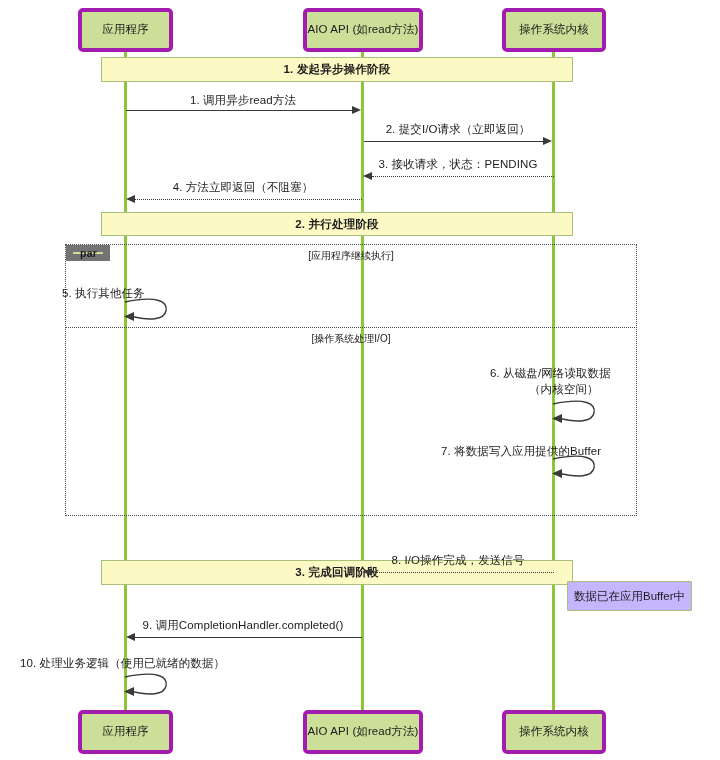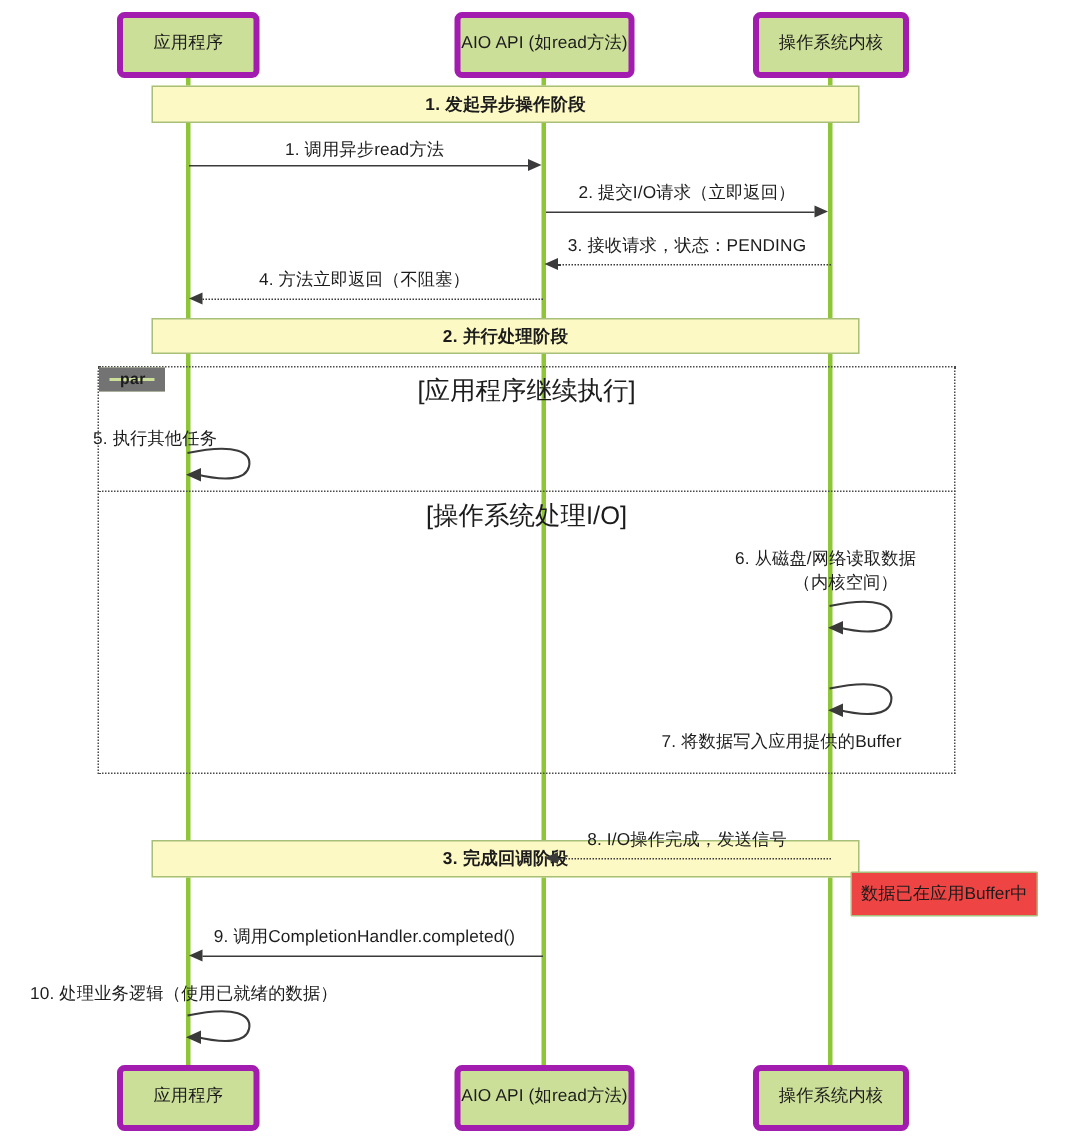--- a/index.html
+++ b/index.html
@@ -51,21 +51,21 @@
     justify-content: center;
     font-size: 11.5px;
     font-weight: bold;
     color: #1c1c1c;
     letter-spacing: 0.2px;
   }
   
   .note-box {
     position: absolute;
     box-sizing: border-box;
-    background: #ef4444;
+    background: #c4b5fd;
     border: 1px solid #a8bf7a;
     display: flex;
     align-items: center;
     justify-content: center;
     font-size: 11.5px;
     color: #1c1c1c;
     text-align: center;
     line-height: 1.25;
     border-radius: 1px;
   }
@@ -90,21 +90,21 @@
     padding-left: 7px;
     letter-spacing: 0.3px;
   }
   .par-divider {
     position: absolute;
     border-top: 1.5px dotted #4a4a4a;
     height: 0;
   }
   .frag-label {
     position: absolute;
-    font-size: 17px;
+    font-size: 10px;
     color: #1c1c1c;
     text-align: center;
     white-space: nowrap;
   }
   
   .msg-label {
     position: absolute;
     font-size: 11.5px;
     color: #1c1c1c;
     white-space: nowrap;
@@ -201,21 +201,21 @@
 
   <div class="frag-label" style="left:65px; top:332px; width:572px;">[操作系统处理I/O]</div>
 
   <div class="msg-label" style="left:490px; top:366px;">6. 从磁盘/网络读取数据</div>
   <div class="msg-label" style="left:529px; top:382px;">（内核空间）</div>
   <svg class="self-loop" width="48" height="30" style="left:552px; top:398px;" viewBox="0 0 48 30">
     <path d="M1,6 C34,-1 44,6 42,15 C40,24 26,25 6,20" fill="none" stroke="#3a3a3a" stroke-width="1.4"></path>
     <polygon points="10,16 0,20.5 10,25" fill="#3a3a3a"></polygon>
   </svg>
 
-  <div class="msg-label" style="left:441px; top:444px;margin-top:44px;">7. 将数据写入应用提供的Buffer</div>
+  <div class="msg-label" style="left:441px; top:444px;">7. 将数据写入应用提供的Buffer</div>
   <svg class="self-loop" width="48" height="30" style="left:552px; top:453px;" viewBox="0 0 48 30">
     <path d="M1,6 C34,-1 44,6 42,15 C40,24 26,25 6,20" fill="none" stroke="#3a3a3a" stroke-width="1.4"></path>
     <polygon points="10,16 0,20.5 10,25" fill="#3a3a3a"></polygon>
   </svg>
 
   <div class="phase-band" style="left:101px; top:520px; width:472px; height:25px;margin-top:40px;">
     <span>3. 完成回调阶段</span>
   </div>
 
   <div class="msg-label center" style="left:363px; top:553px; width:190px;">8. I/O操作完成，发送信号</div>

